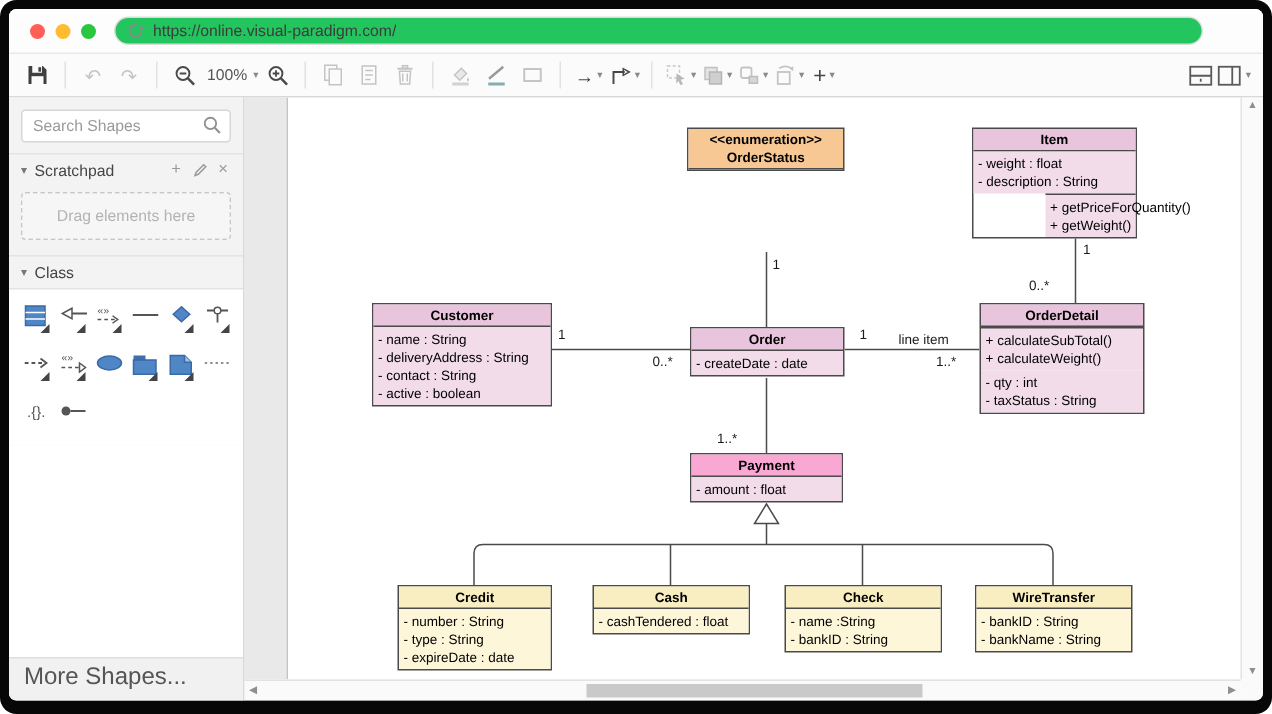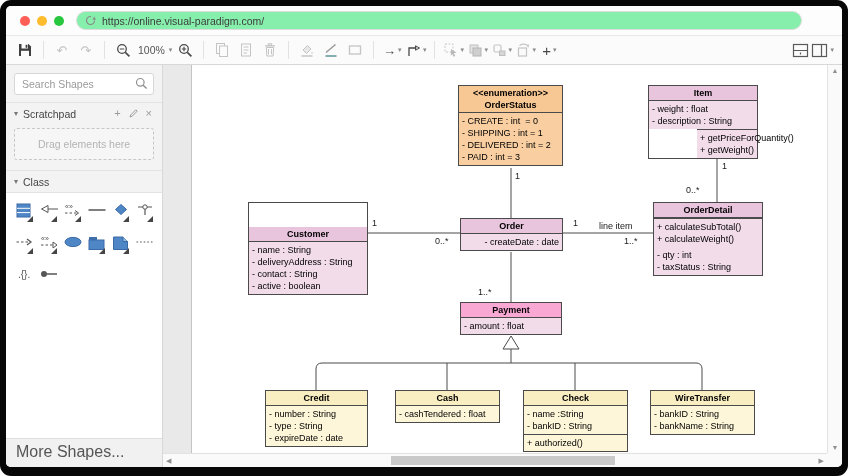--- a/index.html
+++ b/index.html
@@ -5,21 +5,21 @@
   * { box-sizing: border-box; margin: 0; padding: 0; }
   html,body { width: 848px; height: 476px; background: #fff; font-family: "Liberation Sans", sans-serif; }
   .frame { position: absolute; inset: 0; width: 848px; height: 476px; background: #070707; border-radius: 11px; padding: 6px 6px 9px 6px; }
   .window { width: 100%; height: 100%; background: #fff; border-radius: 5px; overflow: hidden; display: flex; flex-direction: column; }
 
   
   .titlebar { height: 30px; background: #fdfdfd; border-bottom: 1px solid #e9e9e9; display: flex; align-items: center; padding: 0 14px; flex: 0 0 auto; }
   .lights { display: flex; gap: 7px; margin-right: 12px; }
   .light { width: 10px; height: 10px; border-radius: 50%; }
   .light.red { background: #ff5f57; } .light.yellow { background: #febc2e; } .light.green { background: #29c73f; }
-  .urlbar { flex: 1; height: 19px; margin-right: 26px; background: #86efac; border: 1px solid #dcdcdc; border-radius: 10px; display: flex; align-items: center; padding: 0 8px; gap: 6px; }
+  .urlbar { flex: 1; height: 19px; margin-right: 26px; background: #22c55e; border: 1px solid #dcdcdc; border-radius: 10px; display: flex; align-items: center; padding: 0 8px; gap: 6px; }
   .urlbar .url { font-size: 10.5px; color: #3c3c3c; white-space: nowrap; overflow: hidden; }
 
   
   .toolbar { height: 29px; background: #fbfbfb; border-bottom: 1px solid #d8d8d8; display: flex; align-items: center; padding: 0 8px; gap: 2px; flex: 0 0 auto; }
   .tbtn { height: 22px; min-width: 22px; display: flex; align-items: center; justify-content: center; border-radius: 3px; gap: 2px; cursor: default; }
   .tbtn svg { display: block; }
   .sep { width: 1px; height: 18px; background: #e2e2e2; margin: 0 5px; flex: 0 0 auto; }
   .caret { font-size: 7px; color: #8a8a8a; }
   .zoomlvl { font-size: 10.5px; color: #555; padding: 0 2px; }
   .glyph { font-size: 13px; color: #474747; line-height: 1; }
@@ -382,56 +382,50 @@
                 <line x1="412" y1="295" x2="412" y2="322"></line>
                 <polygon points="348,268 340,281 356,281" fill="#fff"></polygon>
               </g>
             </svg>
             <div id="uml-nodes" style="position:absolute;left:0;top:0;width:664px;height:385px;">
                 <div class="uml-class" style="left: 295px; top: 17px; width: 105px; border-color: rgb(74, 74, 74);">
                   <div class="uml-head" style="background: rgb(247, 199, 148); border-color: rgb(74, 74, 74);">
                     <div>&lt;&lt;enumeration&gt;&gt;</div>
                     <div>OrderStatus</div>
                   </div>
-                  <div class="uml-sec" style="background: rgb(249, 207, 162);">
-                    <div>- CREATE : int  = 0</div>
-                    <div>- SHIPPING : int = 1</div>
-                    <div>- DELIVERED : int = 2</div>
-                    <div>- PAID : int = 3</div>
-                  </div>
                 </div>
                 <div class="uml-class" style="left: 485px; top: 17px; width: 110px; border-color: rgb(74, 74, 74);">
                   <div class="uml-head" style="background: rgb(233, 196, 221); border-color: rgb(74, 74, 74);">
                     <div>Item</div>
                   </div>
                   <div class="uml-sec" style="background: rgb(242, 220, 234);">
                     <div>- weight : float</div>
                     <div>- description : String</div>
                   </div>
                   <div class="uml-sec uml-ops" style="background: rgb(242, 220, 234); border-color: rgb(74, 74, 74); margin-left: 48px;">
                     <div>+ getPriceForQuantity()</div>
                     <div>+ getWeight()</div>
                   </div>
                 </div>
                 <div class="uml-class" style="left: 85px; top: 134px; width: 120px; border-color: rgb(74, 74, 74);">
-                  <div class="uml-head" style="background: rgb(233, 196, 221); border-color: rgb(74, 74, 74); margin-top: 24px;">
+                  <div class="uml-head" style="background: rgb(233, 196, 221); border-color: rgb(74, 74, 74);">
                     <div>Customer</div>
                   </div>
                   <div class="uml-sec" style="background: rgb(242, 220, 234);">
                     <div>- name : String</div>
                     <div>- deliveryAddress : String</div>
                     <div>- contact : String</div>
                     <div>- active : boolean</div>
                   </div>
                 </div>
                 <div class="uml-class" style="left: 297px; top: 150px; width: 103px; border-color: rgb(74, 74, 74);">
                   <div class="uml-head" style="background: rgb(233, 196, 221); border-color: rgb(74, 74, 74);">
                     <div>Order</div>
                   </div>
-                  <div class="uml-sec" style="background: rgb(242, 220, 234); text-align: right;">
+                  <div class="uml-sec" style="background: rgb(242, 220, 234);">
                     <div>- createDate : date</div>
                   </div>
                 </div>
                 <div class="uml-class" style="left: 490px; top: 134px; width: 110px; border-color: rgb(74, 74, 74);">
                   <div class="uml-head" style="background: rgb(233, 196, 221); border-color: rgb(74, 74, 74);">
                     <div>OrderDetail</div>
                   </div>
                   <div class="uml-sec uml-ops" style="background: rgb(242, 220, 234); border-color: rgb(74, 74, 74);">
                     <div>+ calculateSubTotal()</div>
                     <div>+ calculateWeight()</div>
@@ -467,23 +461,20 @@
                     <div>- cashTendered : float</div>
                   </div>
                 </div>
                 <div class="uml-class" style="left: 360px; top: 322px; width: 105px; border-color: rgb(74, 74, 74);">
                   <div class="uml-head" style="background: rgb(249, 238, 194); border-color: rgb(74, 74, 74);">
                     <div>Check</div>
                   </div>
                   <div class="uml-sec" style="background: rgb(253, 246, 216);">
                     <div>- name :String</div>
                     <div>- bankID : String</div>
-                  </div>
-                  <div class="uml-sec uml-ops" style="background: rgb(253, 246, 216); border-color: rgb(74, 74, 74);">
-                    <div>+ authorized()</div>
                   </div>
                 </div>
                 <div class="uml-class" style="left: 487px; top: 322px; width: 105px; border-color: rgb(74, 74, 74);">
                   <div class="uml-head" style="background: rgb(249, 238, 194); border-color: rgb(74, 74, 74);">
                     <div>WireTransfer</div>
                   </div>
                   <div class="uml-sec" style="background: rgb(253, 246, 216);">
                     <div>- bankID : String</div>
                     <div>- bankName : String</div>
                   </div>

